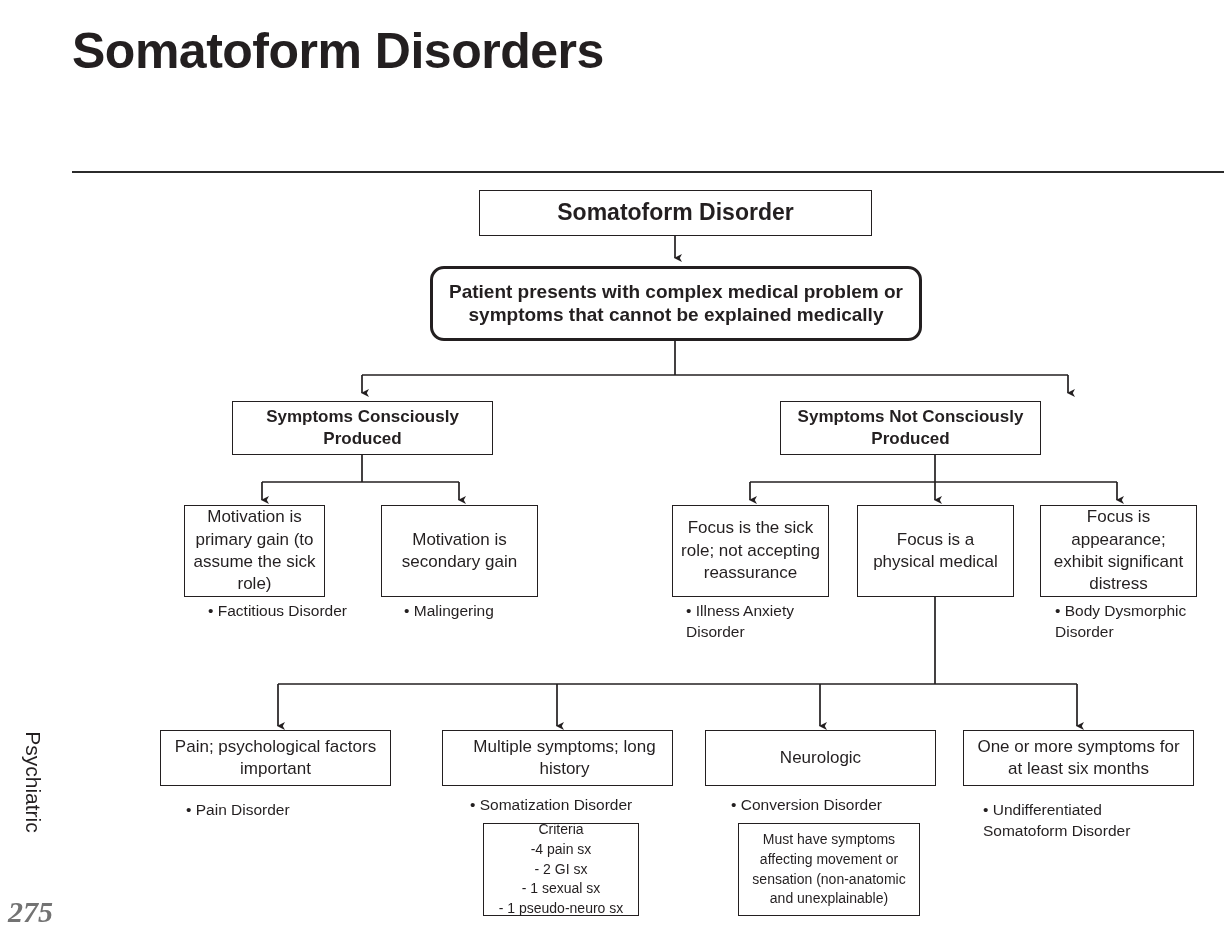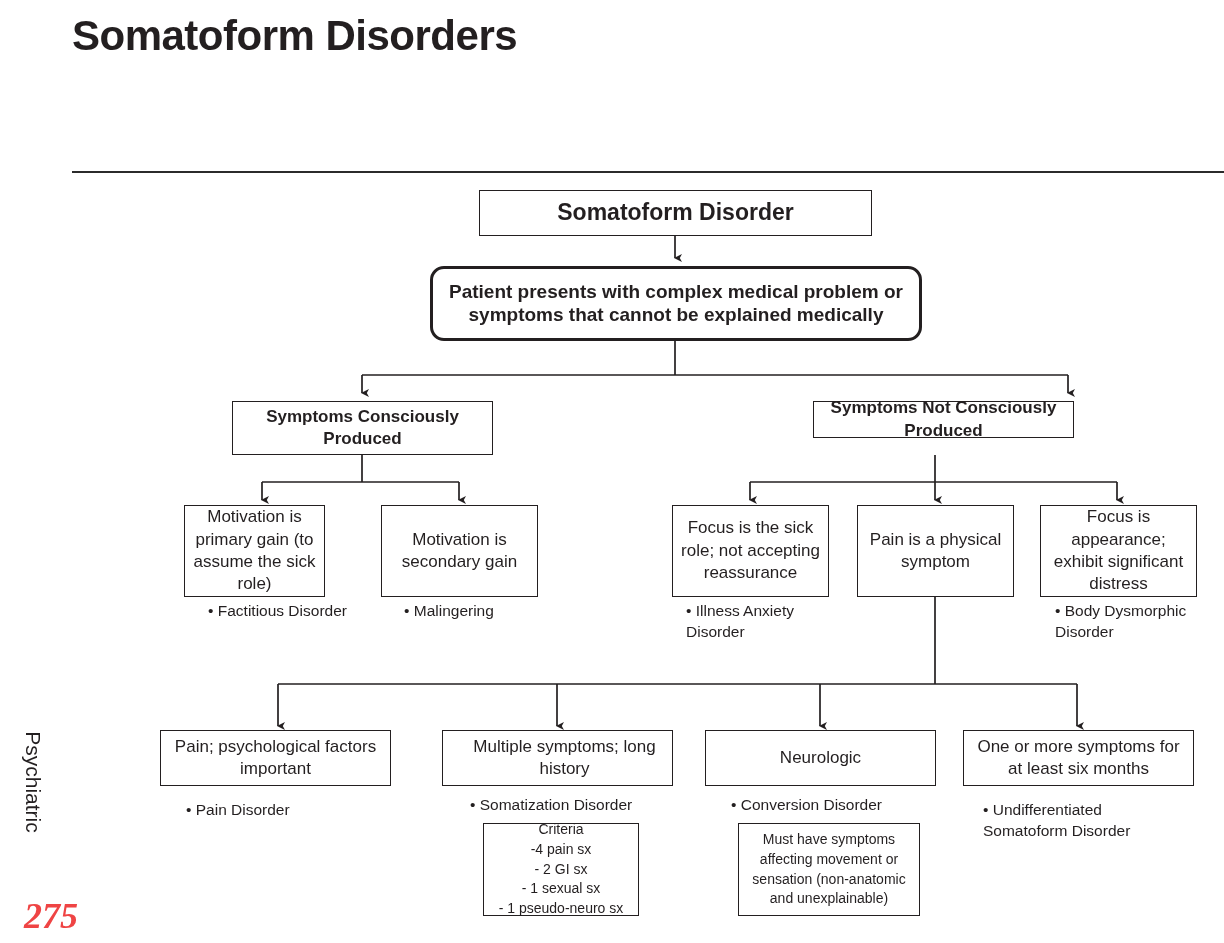--- a/index.html
+++ b/index.html
@@ -17,22 +17,22 @@
   }
   #page {
     position: absolute;
     inset: 0;
   }
 
   
   .page-title {
     position: absolute;
     left: 72px;
-    top: 12px;
-    font-size: 42px;
+    top: 22px;
+    font-size: 50px;
     font-weight: 800;
     letter-spacing: -0.5px;
     color: #231f20;
     white-space: nowrap;
   }
 
   
   .top-rule {
     position: absolute;
     left: 72px;
@@ -50,27 +50,27 @@
     width: 120px;
     text-align: center;
     font-size: 21px;
     color: #231f20;
     transform: rotate(90deg);
     transform-origin: center center;
     white-space: nowrap;
   }
   .page-number {
     position: absolute;
-    left: 24px;
+    left: 8px;
     top: 895px;
     font-family: "Liberation Serif", serif;
     font-style: italic;
     font-weight: 700;
-    font-size: 36px;
-    color: #ef4444;
+    font-size: 30px;
+    color: #737373;
   }
 
   
   #flow {
     position: absolute;
     left: 0;
     top: 0;
     width: 1224px;
     height: 943px;
   }
@@ -192,42 +192,42 @@
     </div>
 
     <div class="node rounded" style="left:430px; top:266px; width:492px; height:75px;">
       <span>Patient presents with complex medical problem or symptoms that cannot be explained medically</span>
     </div>
 
     <div class="node level2" style="left:232px; top:401px; width:261px; height:54px;">
       <span>Symptoms Consciously Produced</span>
     </div>
 
-    <div class="node level2" style="left:813px; top:401px; width:261px; height:37px;">
+    <div class="node level2" style="left:780px; top:401px; width:261px; height:54px;">
       <span>Symptoms  Not Consciously Produced</span>
     </div>
 
     <div class="node level3" style="left:184px; top:505px; width:141px; height:92px;">
       <span>Motivation is primary gain (to assume the sick role)</span>
     </div>
     <div class="bullet-note" style="left:208px; top:601px; width:170px;">• Factitious Disorder</div>
 
     <div class="node level3" style="left:381px; top:505px; width:157px; height:92px;">
       <span>Motivation is secondary gain</span>
     </div>
     <div class="bullet-note" style="left:404px; top:601px; width:170px;">• Malingering</div>
 
     <div class="node level3" style="left:672px; top:505px; width:157px; height:92px;">
       <span>Focus is the sick role; not accepting reassurance</span>
     </div>
     <div class="bullet-note" style="left:686px; top:601px; width:170px;">• Illness Anxiety
 Disorder</div>
 
     <div class="node level3" style="left:857px; top:505px; width:157px; height:92px;">
-      <span>Pain is a physical symptom</span>
+      <span>Focus is a physical medical</span>
     </div>
 
     <div class="node level3" style="left:1040px; top:505px; width:157px; height:92px;">
       <span>Focus is appearance; exhibit significant distress</span>
     </div>
     <div class="bullet-note" style="left:1055px; top:601px; width:175px;">• Body Dysmorphic
 Disorder</div>
 
     <div class="node level4" style="left:160px; top:730px; width:231px; height:56px;">
       <span>Pain; psychological factors important</span>

